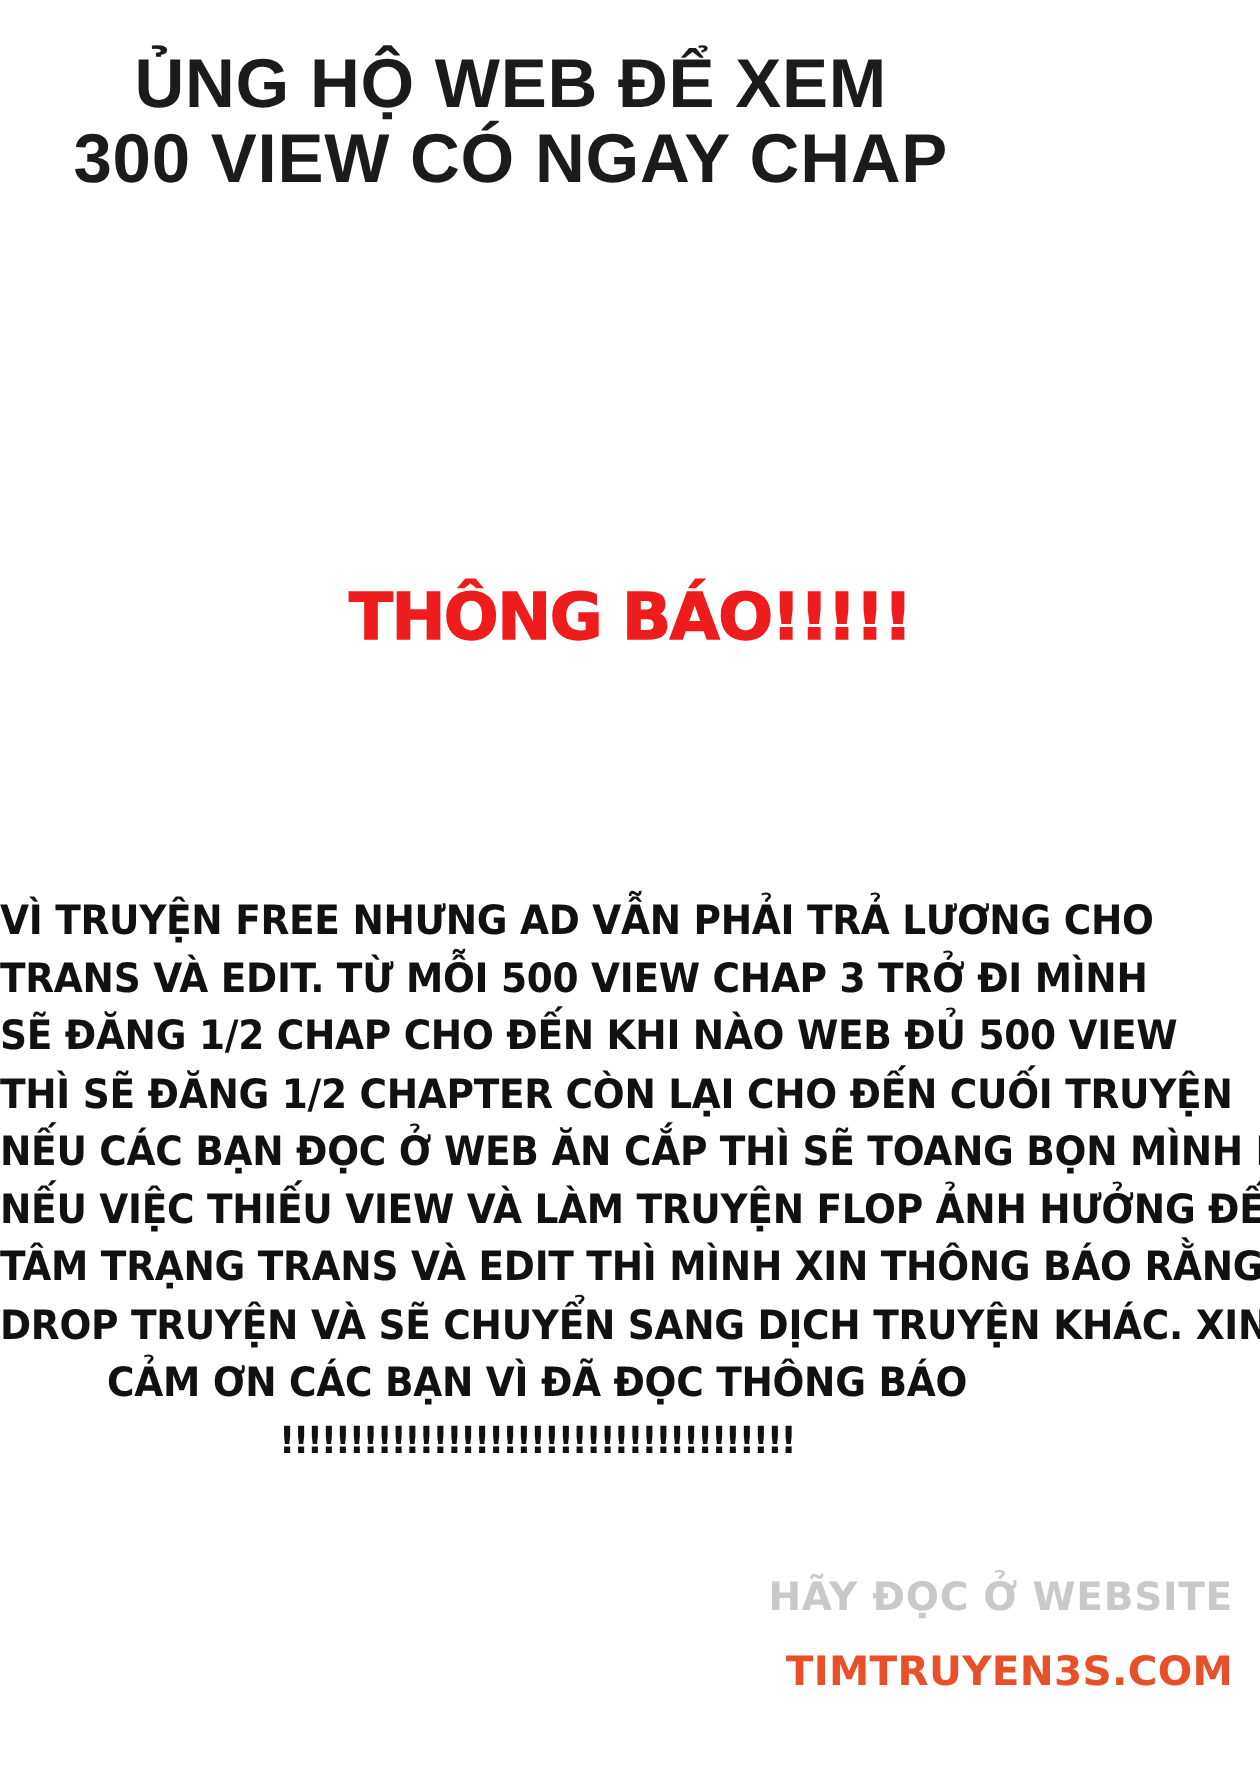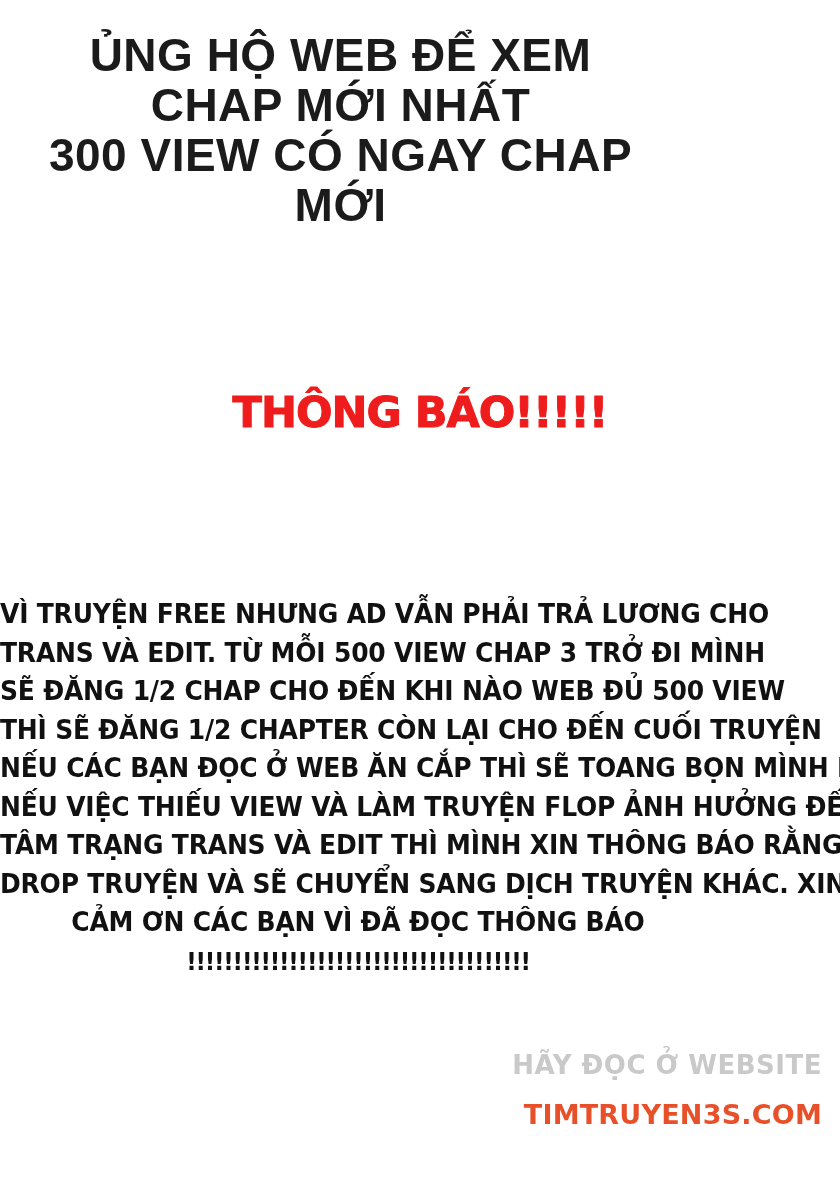--- a/index.html
+++ b/index.html
@@ -111,23 +111,21 @@
     letter-spacing: 0.2px;
   }
 </style>
 </head>
 <body>
 
 <div class="page">
 
   <div class="headline">
     <span class="hl-line">ỦNG HỘ WEB ĐỂ XEM</span>
-    <span class="hl-line">CHAP MỚI NHẤT</span>
     <span class="hl-line">300 VIEW CÓ NGAY CHAP</span>
-    <span class="hl-line">MỚI</span>
   </div>
 
   <div class="notice-title">THÔNG BÁO!!!!!</div>
 
   <div class="body-block">
     <span class="bl">VÌ TRUYỆN FREE NHƯNG AD VẪN PHẢI TRẢ LƯƠNG CHO</span>
     <span class="bl">TRANS VÀ EDIT. TỪ MỖI 500 VIEW CHAP 3 TRỞ ĐI MÌNH</span>
     <span class="bl">SẼ ĐĂNG 1/2 CHAP CHO ĐẾN KHI NÀO WEB ĐỦ 500 VIEW</span>
     <span class="bl">THÌ SẼ ĐĂNG 1/2 CHAPTER CÒN LẠI CHO ĐẾN CUỐI TRUYỆN</span>
     <span class="bl">NẾU CÁC BẠN ĐỌC Ở WEB ĂN CẮP THÌ SẼ TOANG BỌN MÌNH HẾT,</span>

